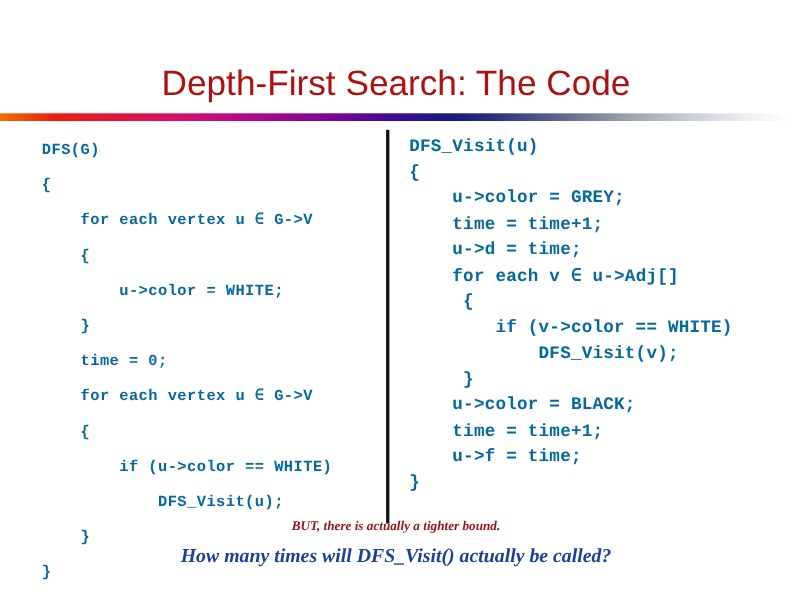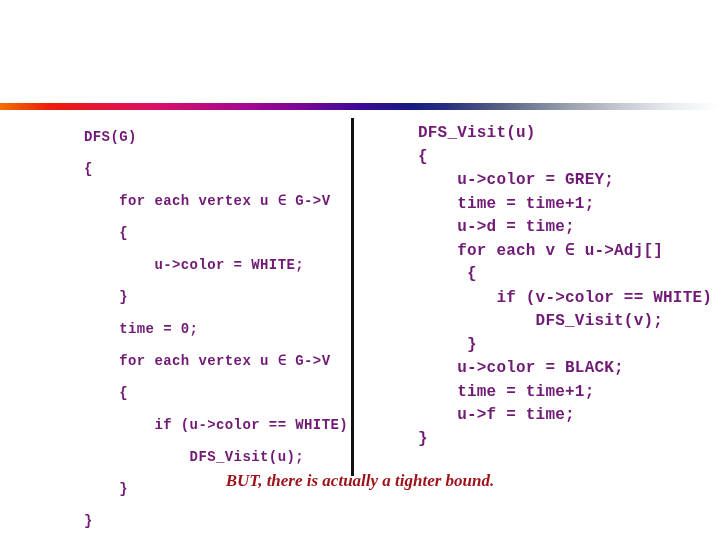--- a/index.html
+++ b/index.html
@@ -70,23 +70,22 @@
     width: 3px;
     height: 358px;
     background: #111111;
   }
 
   
   .code-block {
     position: absolute;
     font-family: "Liberation Mono", "DejaVu Sans Mono", monospace;
     font-weight: bold;
-    color: #701a75;
+    color: #0369a1;
     white-space: pre;
-    margin-left: 46px;
   }
 
   #code-left {
     left: 38px;
     top: 121px;
     width: 305px;
     font-size: 14px;
     line-height: 32px;
     letter-spacing: 0.4px;
   }
@@ -108,21 +107,21 @@
   
   #bottom-note-1 {
     position: absolute;
     left: 0;
     top: 471px;
     width: 720px;
     text-align: center;
     font-family: "Liberation Serif", serif;
     font-style: italic;
     font-weight: bold;
-    font-size: 17px;
+    font-size: 12px;
     color: #9e1118;
     white-space: nowrap;
   }
 
   #bottom-note-2 {
     position: absolute;
     left: 0;
     top: 495px;
     width: 720px;
     text-align: center;
@@ -132,25 +131,27 @@
     font-size: 18px;
     color: #1a3f9e;
     white-space: nowrap;
   }
 </style>
 </head>
 <body>
 
 <div id="slide">
 
+  <h1 id="slide-title">Depth-First Search: The Code</h1>
 
   <div id="title-rule"></div>
 
   <div id="column-divider"></div>
 
   <div id="code-left" class="code-block"><span class="code-line">DFS(G)</span><span class="code-line">{</span><span class="code-line">    for each vertex u ∈ G-&gt;V</span><span class="code-line">    {</span><span class="code-line">        u-&gt;color = WHITE;</span><span class="code-line">    }</span><span class="code-line">    time = 0;</span><span class="code-line">    for each vertex u ∈ G-&gt;V</span><span class="code-line">    {</span><span class="code-line">        if (u-&gt;color == WHITE)</span><span class="code-line">            DFS_Visit(u);</span><span class="code-line">    }</span><span class="code-line">}</span></div>
 
   <div id="code-right" class="code-block"><span class="code-line">DFS_Visit(u)</span><span class="code-line">{</span><span class="code-line">    u-&gt;color = GREY;</span><span class="code-line">    time = time+1;</span><span class="code-line">    u-&gt;d = time;</span><span class="code-line">    for each v ∈ u-&gt;Adj[]</span><span class="code-line">     {</span><span class="code-line">        if (v-&gt;color == WHITE)</span><span class="code-line">            DFS_Visit(v);</span><span class="code-line">     }</span><span class="code-line">    u-&gt;color = BLACK;</span><span class="code-line">    time = time+1;</span><span class="code-line">    u-&gt;f = time;</span><span class="code-line">}</span></div>
 
   <div id="bottom-note-1">BUT, there is actually a tighter bound.</div>
 
+  <div id="bottom-note-2">How many times will DFS_Visit() actually be called?</div>
 
 </div>
 
 </body></html>

